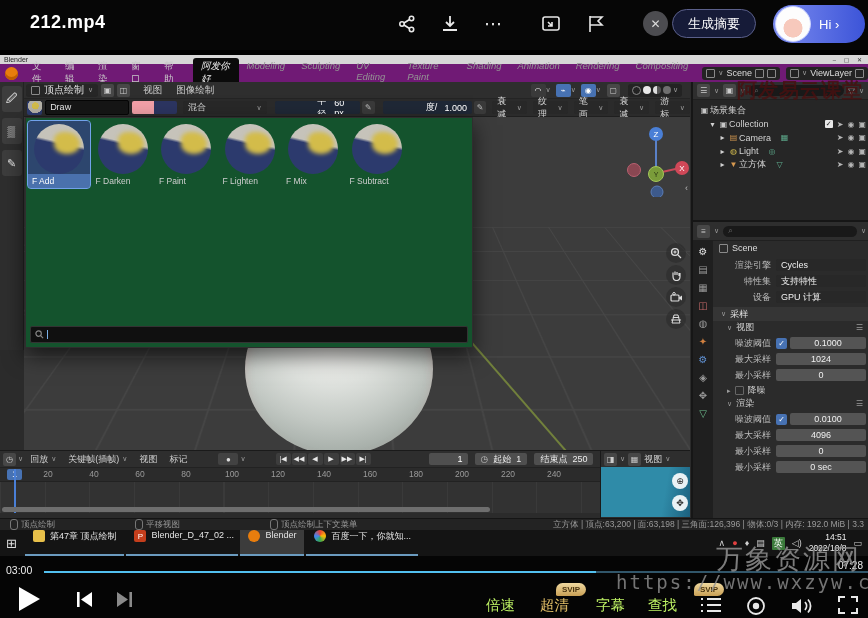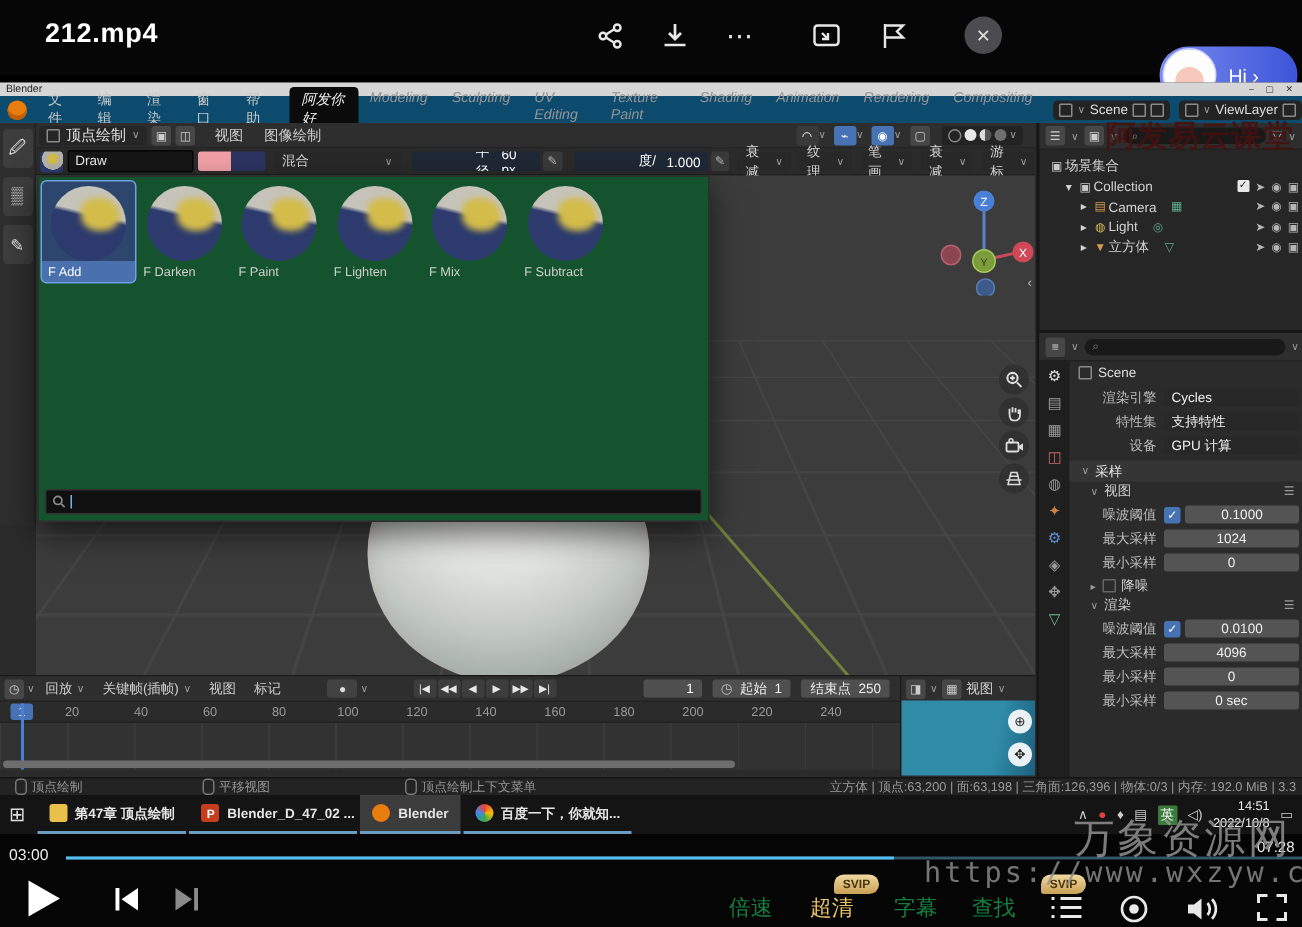--- a/index.html
+++ b/index.html
@@ -8,28 +8,28 @@
   .abs{position:absolute;}
   
   .topbar{left:0;top:0;width:868px;height:50px;background:#060606;}
   .vtitle{left:30px;top:12px;font-size:18px;font-weight:bold;color:#fff;letter-spacing:.5px;}
   .tico{top:12px;width:24px;height:24px;color:#e8e8e8;display:flex;align-items:center;justify-content:center;}
   .xcirc{left:643px;top:11px;width:25px;height:25px;border-radius:50%;background:#4c4c50;color:#ddd;
     font-size:12px;display:flex;align-items:center;justify-content:center;}
   .sumbtn{left:672px;top:9px;height:27px;padding:0 15px;border-radius:15px;background:#161b38;
     border:1px solid #5a5f8a;color:#fff;font-size:13px;display:flex;align-items:center;}
   .hipill{left:773px;top:5px;width:92px;height:38px;border-radius:20px;background:linear-gradient(90deg,#7c8cf0,#3c54d8);
-    display:flex;align-items:center;margin-top:26px;}
+    display:flex;align-items:center;}
   .hava{width:34px;height:34px;border-radius:50%;margin-left:2px;background:radial-gradient(circle at 50% 62%,#f7c9bc 0 34%,#fdfdfd 36% 100%);border:1px solid #cfd6ff;}
   .hitx{color:#fff;font-size:13px;margin-left:8px;}
   
   .bwin{left:0;top:55px;width:868px;height:475px;background:#2b2b2b;font-size:10px;}
   .btitle{left:0;top:0;width:868px;height:9px;background:#d6d6d6;color:#222;font-size:7px;line-height:9px;padding-left:4px;box-sizing:border-box;}
   .wctl{right:3px;top:1px;color:#333;font-size:6px;letter-spacing:3px;}
-  .menubar{left:0;top:9px;width:868px;height:18px;background:#0c4a6e;display:flex;align-items:center;gap:0;}
+  .menubar{left:0;top:9px;width:868px;height:18px;background:#701a75;display:flex;align-items:center;gap:0;}
   .blogo{width:13px;height:13px;border-radius:50%;background:#e87d0d;margin:0 6px 0 5px;flex:0 0 auto;
     box-shadow:inset 0 -3px 0 #c05e00;}
   .mitem{color:#c8c8c8;font-size:9.5px;padding:0 8px;}
   .wtabs{display:flex;margin-left:4px;font-style:italic;}
   .wtab{color:#949494;font-size:9.5px;padding:2px 8px;border-radius:3px 3px 0 0;}
   .wtab.on{background:#0b0b0b;color:#efefef;}
   .scenebox{display:flex;align-items:center;gap:3px;background:#232323;border-radius:3px;height:13px;
     padding:0 4px;color:#ddd;font-size:9px;margin-left:6px;}
   .sq{width:7px;height:7px;border:1px solid #8a8a8a;display:inline-block;border-radius:1px;}
   .caret{color:#9a9a9a;font-size:7px;}
@@ -138,34 +138,34 @@
   .imbody{position:relative;height:50px;background:linear-gradient(100deg,#2f8ba8 0 70%,#1c607e);}
   .imico{position:absolute;right:2px;width:16px;height:16px;border-radius:50%;background:rgba(255,255,255,.9);color:#222;
     display:flex;align-items:center;justify-content:center;font-size:9px;}
   
   .sbar{left:0;top:463px;width:868px;height:12px;background:#232323;border-top:1px solid #151515;display:flex;align-items:center;color:#969696;font-size:8.5px;box-sizing:border-box;}
   .mouse{width:6px;height:9px;border:1px solid #777;border-radius:3px;display:inline-block;margin:0 3px 0 10px;vertical-align:-2px;}
   .stats{position:absolute;right:4px;color:#9a9a9a;}
   
   .tbar{left:0;top:530px;width:868px;height:26px;background:#141414;display:flex;align-items:center;}
   .start{color:#dcdcdc;font-size:13px;margin:0 8px 0 6px;}
-  .tapp{display:flex;align-items:center;gap:5px;height:24px;padding:0 8px;margin-right:2px;border-bottom:2px solid #6b9bbf;
-    color:#e4e4e4;font-size:9px;max-width:96px;white-space:nowrap;overflow:hidden;font-weight:bold;}
+  .tapp{display:flex;align-items:flex-start;gap:5px;height:24px;padding:0 8px;margin-right:2px;border-bottom:2px solid #6b9bbf;
+    color:#e4e4e4;font-size:9px;max-width:96px;white-space:nowrap;overflow:hidden;}
   .tapp.on{background:#3c3c3c;}
   .aicon{width:12px;height:12px;border-radius:2px;flex:0 0 auto;display:flex;align-items:center;justify-content:center;font-size:8px;color:#fff;}
   .tray{position:absolute;right:6px;display:flex;align-items:center;gap:7px;color:#cfcfcf;font-size:9px;}
   .clock{text-align:right;color:#eee;font-size:8.5px;line-height:1.25;}
   
   .pbot{left:0;top:556px;width:868px;height:62px;background:#050505;}
   .ptime{left:6px;top:8px;font-size:10.5px;color:#eee;}
   .pdur{right:5px;top:4px;font-size:10px;color:#eee;}
   .pline{left:44px;top:15px;width:824px;height:2px;background:#31566a;}
   .pfill{height:2px;background:#52c0ef;}
   .bigplay{left:16px;top:29px;}
-  .ctrtxt{top:40px;font-size:14.5px;color:#15803d;}
+  .ctrtxt{top:40px;font-size:14.5px;color:#bef264;}
   .svip{top:27px;width:30px;height:13px;border-radius:7px 7px 7px 2px;background:linear-gradient(#f0d9a0,#c9a055);
     color:#4a3510;font-size:8px;font-weight:bold;display:flex;align-items:center;justify-content:center;}
   .cico{top:40px;color:#e8e8e8;}
   
   .wmsite{left:716px;top:541px;font-size:27px;color:#999;opacity:.8;letter-spacing:2px;z-index:40;}
   .wmurl{left:616px;top:571px;font-size:19px;color:#909090;opacity:.8;letter-spacing:2px;z-index:40;font-family:"DejaVu Sans Mono",monospace;}
   .wmcourse{left:737px;top:77px;font-size:20px;font-weight:bold;color:rgba(70,16,16,.85);z-index:30;letter-spacing:1px;}
   svg{display:block;}
 </style>
 </head>
@@ -200,20 +200,21 @@
             <path d="M7 8l4 4M11 8v4h-4"></path>
           </g>
         </svg>
     </div>
     <div class="abs tico" style="left:584px">
       <svg width="18" height="20" viewBox="0 0 18 20">
           <path d="M3 2v16M3 3h12l-4 4 4 4H3" stroke="#e8e8e8" stroke-width="1.6" fill="none"></path>
         </svg>
     </div>
     <div class="abs xcirc">✕</div>
+    <div class="abs sumbtn">生成摘要</div>
     <div class="abs hipill">
       <div class="hava"></div>
       <div class="hitx">Hi ›</div>
     </div>
   </div>
 
   <div class="abs bwin">
     <div class="abs btitle">
       <span>Blender</span>
       <span class="abs wctl">– ▢ ✕</span>

